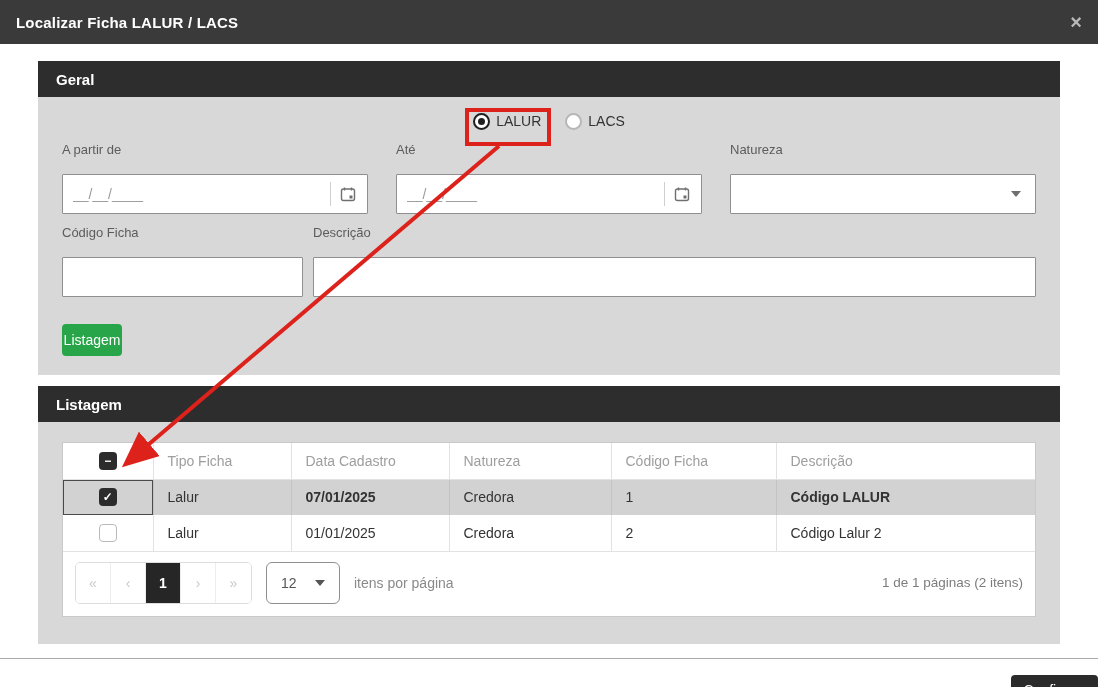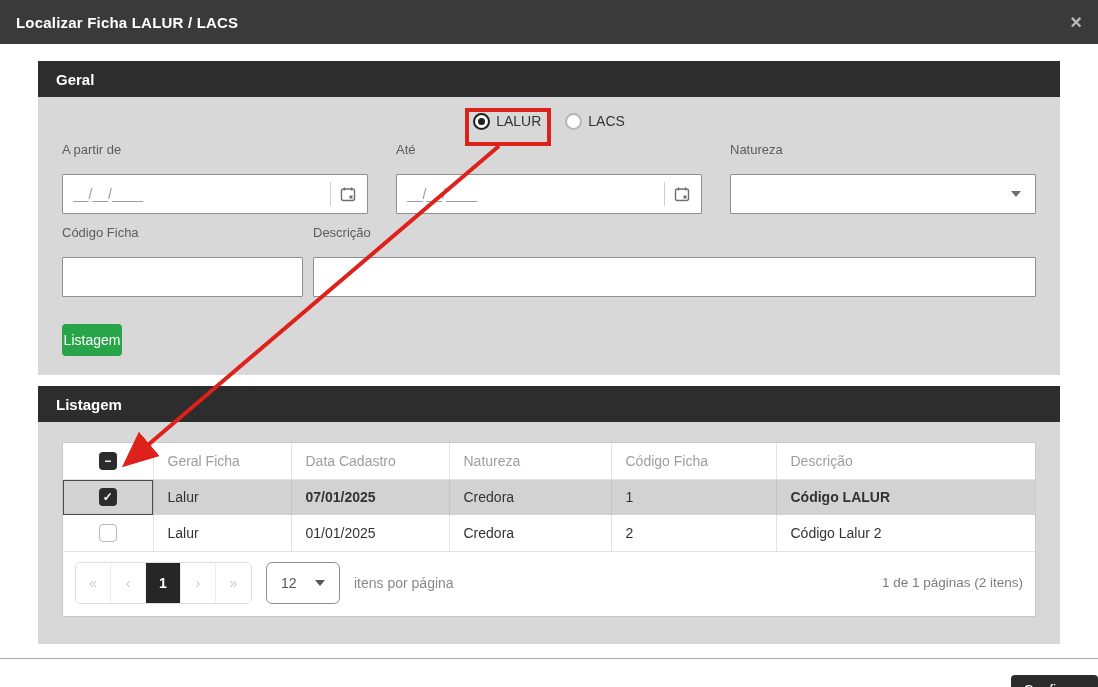--- a/index.html
+++ b/index.html
@@ -209,21 +209,21 @@
             <col class="c-data">
             <col class="c-nat">
             <col class="c-cod">
             <col>
         </colgroup>
         <thead>
           <tr>
             <th>
               <span class="cbx cbx-dark">−</span>
             </th>
-            <th>Geral Ficha</th>
+            <th>Tipo Ficha</th>
             <th>Data Cadastro</th>
             <th>Natureza</th>
             <th>Código Ficha</th>
             <th>Descrição</th>
           </tr>
         </thead>
         <tbody>
           <tr class="row-selected">
             <td class="focus-cell">
               <span class="cbx cbx-dark">✓</span>

